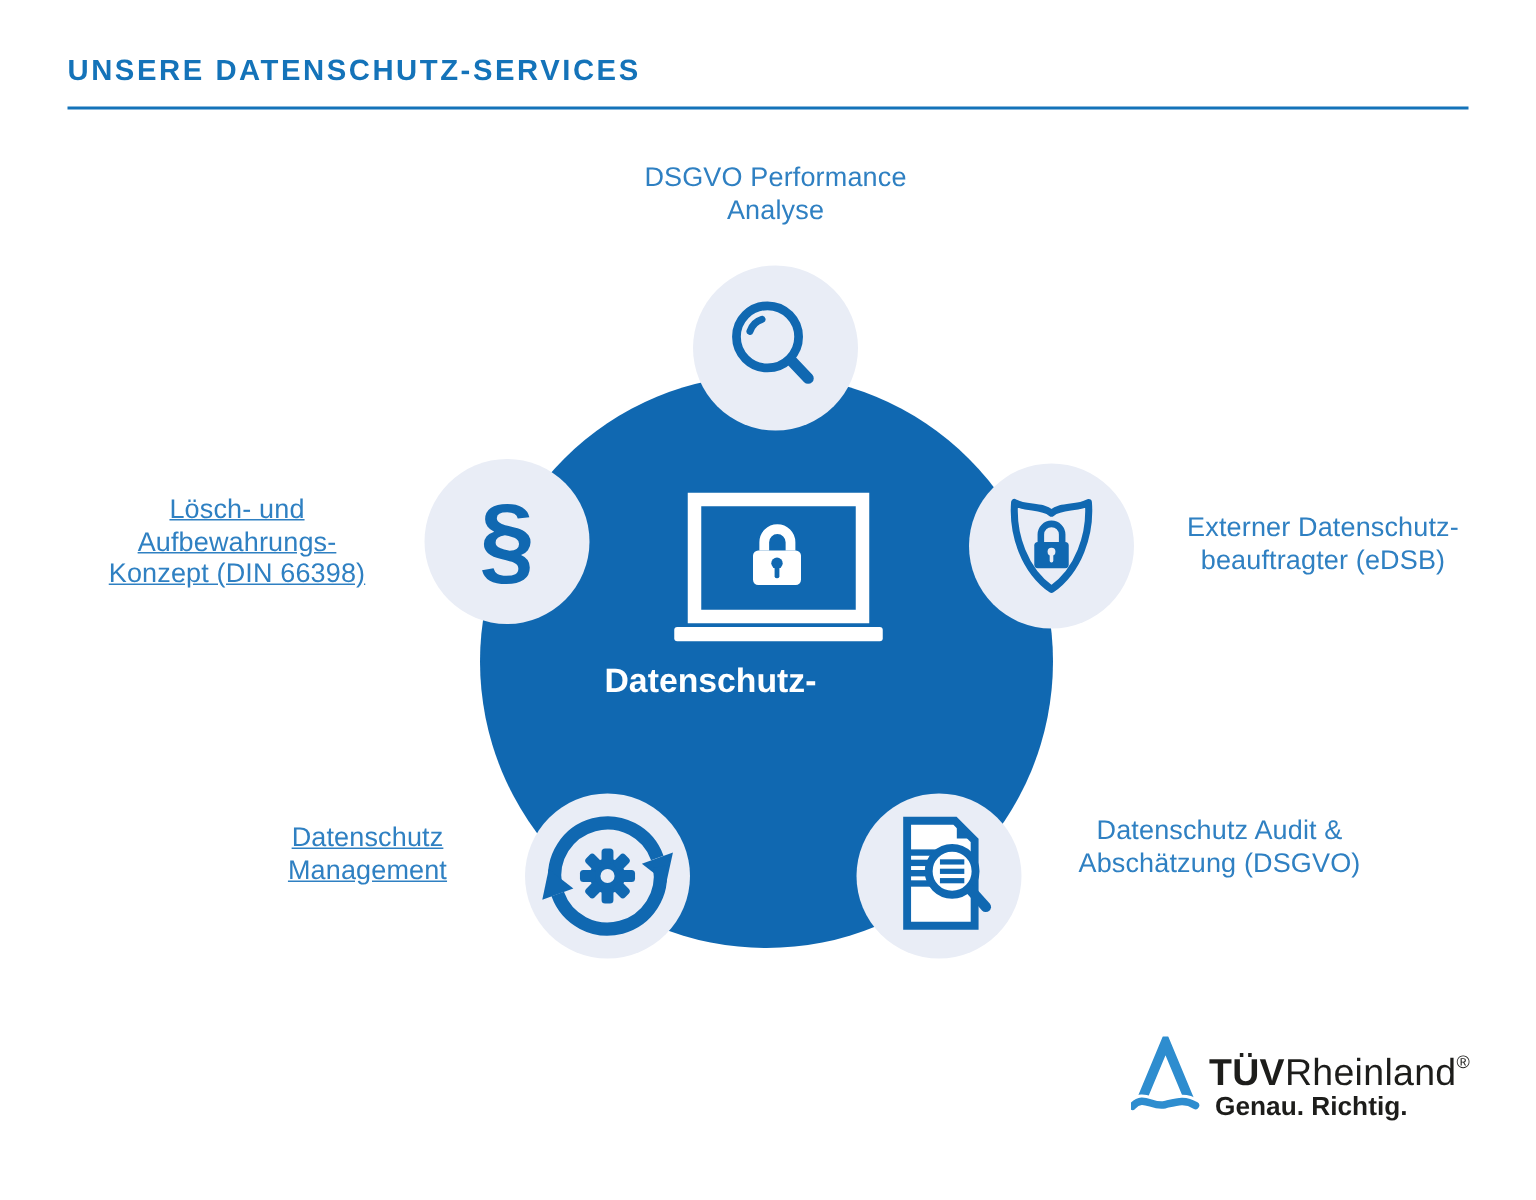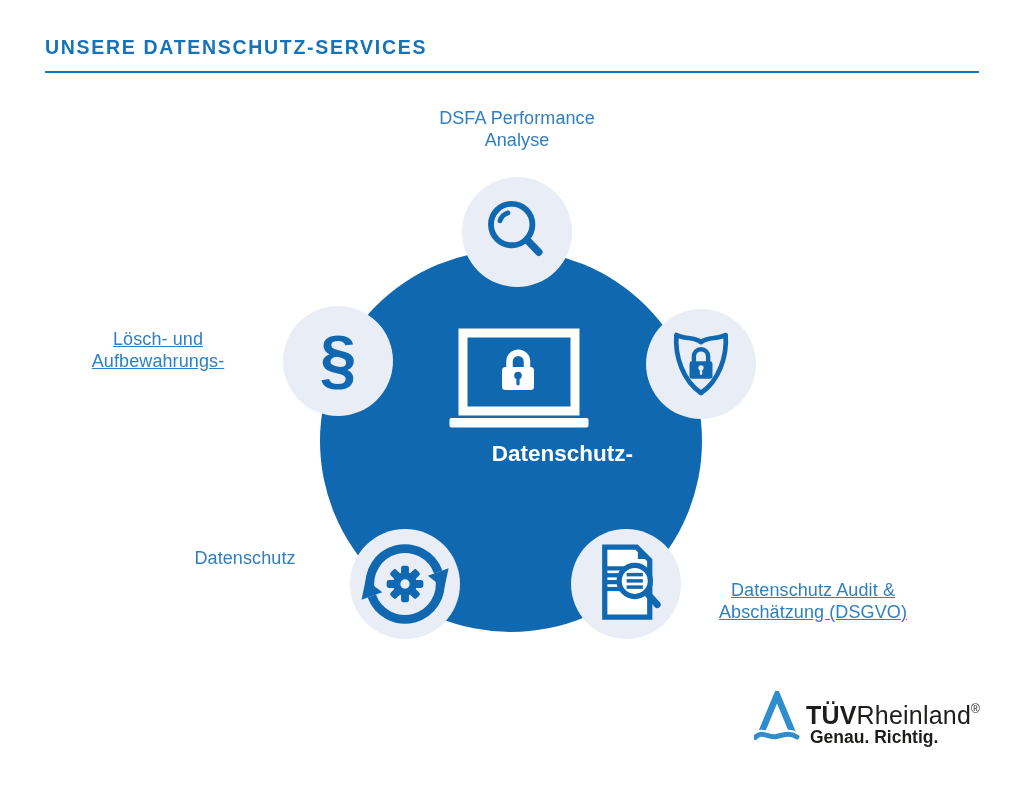--- a/index.html
+++ b/index.html
@@ -33,27 +33,27 @@
   #sat-dsfa        { left:571px; top:529px; }
 
   
   .node-label {
     position:absolute; width:240px; text-align:center;
     color:#2f80c2; font-size:18px; line-height:21.5px; letter-spacing:0.1px;
   }
   #label-performance { left:397px; top:108px; }
   #label-retention   { left:38px;  top:329px;text-decoration:underline; }
   #label-edsb        { left:762px; top:341px; }
-  #label-dsms        { left:125px; top:548px; }
-  #label-dsfa        { left:693px; top:580px;text-decoration:underline; }
+  #label-dsms        { left:125px; top:548px;text-decoration:underline; }
+  #label-dsfa        { left:693px; top:543px; }
 
   
   #laptop-icon { left:448px; top:326px; }
   #center-label {
-    left:403px; top:438px; width:230px; text-align:right;
+    left:403px; top:438px; width:230px; text-align:left;
     color:#ffffff; font-size:22.5px; font-weight:bold; line-height:31px;
   }
 
   
   #section-glyph {
     font-size:66px; font-weight:bold; color:#1068b1; line-height:1;
     transform:translateY(-2px);
   }
 
   
@@ -148,32 +148,38 @@
       <g stroke="#1068b1" stroke-width="2.8">
         <line x1="32.5" y1="24.5" x2="45.5" y2="24.5"></line>
         <line x1="32.5" y1="29.5" x2="45.5" y2="29.5"></line>
         <line x1="32.5" y1="34.5" x2="45.5" y2="34.5"></line>
       </g>
       <line x1="48.5" y1="39" x2="57" y2="48.5" stroke="#1068b1" stroke-width="5.5" stroke-linecap="round"></line>
     </svg>
   </div>
 
   <div class="node-label" id="label-performance">
-    <div>DSFA Performance</div>
+    <div>DSGVO Performance</div>
     <div>Analyse</div>
   </div>
 
   <div class="node-label" id="label-retention">
     <div>Lösch- und</div>
     <div>Aufbewahrungs-</div>
+    <div>Konzept (DIN 66398)</div>
   </div>
 
+  <div class="node-label" id="label-edsb">
+    <div>Externer Datenschutz-</div>
+    <div>beauftragter (eDSB)</div>
+  </div>
 
   <div class="node-label" id="label-dsms">
     <div>Datenschutz</div>
+    <div>Management</div>
   </div>
 
   <div class="node-label" id="label-dsfa">
     <div>Datenschutz Audit &amp;</div>
     <div>Abschätzung (DSGVO)</div>
   </div>
 
   <svg class="abs" id="logo-triangle" width="46" height="52" viewBox="0 0 46 52">
     <path d="M5.5 46 L23 4 L40.5 46" fill="none" stroke="#2e8dcf" stroke-width="6.5" stroke-linejoin="miter"></path>
     <path d="M1 46.5 C 8 38.5, 14 47.5, 22.5 45.5 C 30.5 43.5, 36 41.5, 43 46" fill="none" stroke="#ffffff" stroke-width="9"></path>

